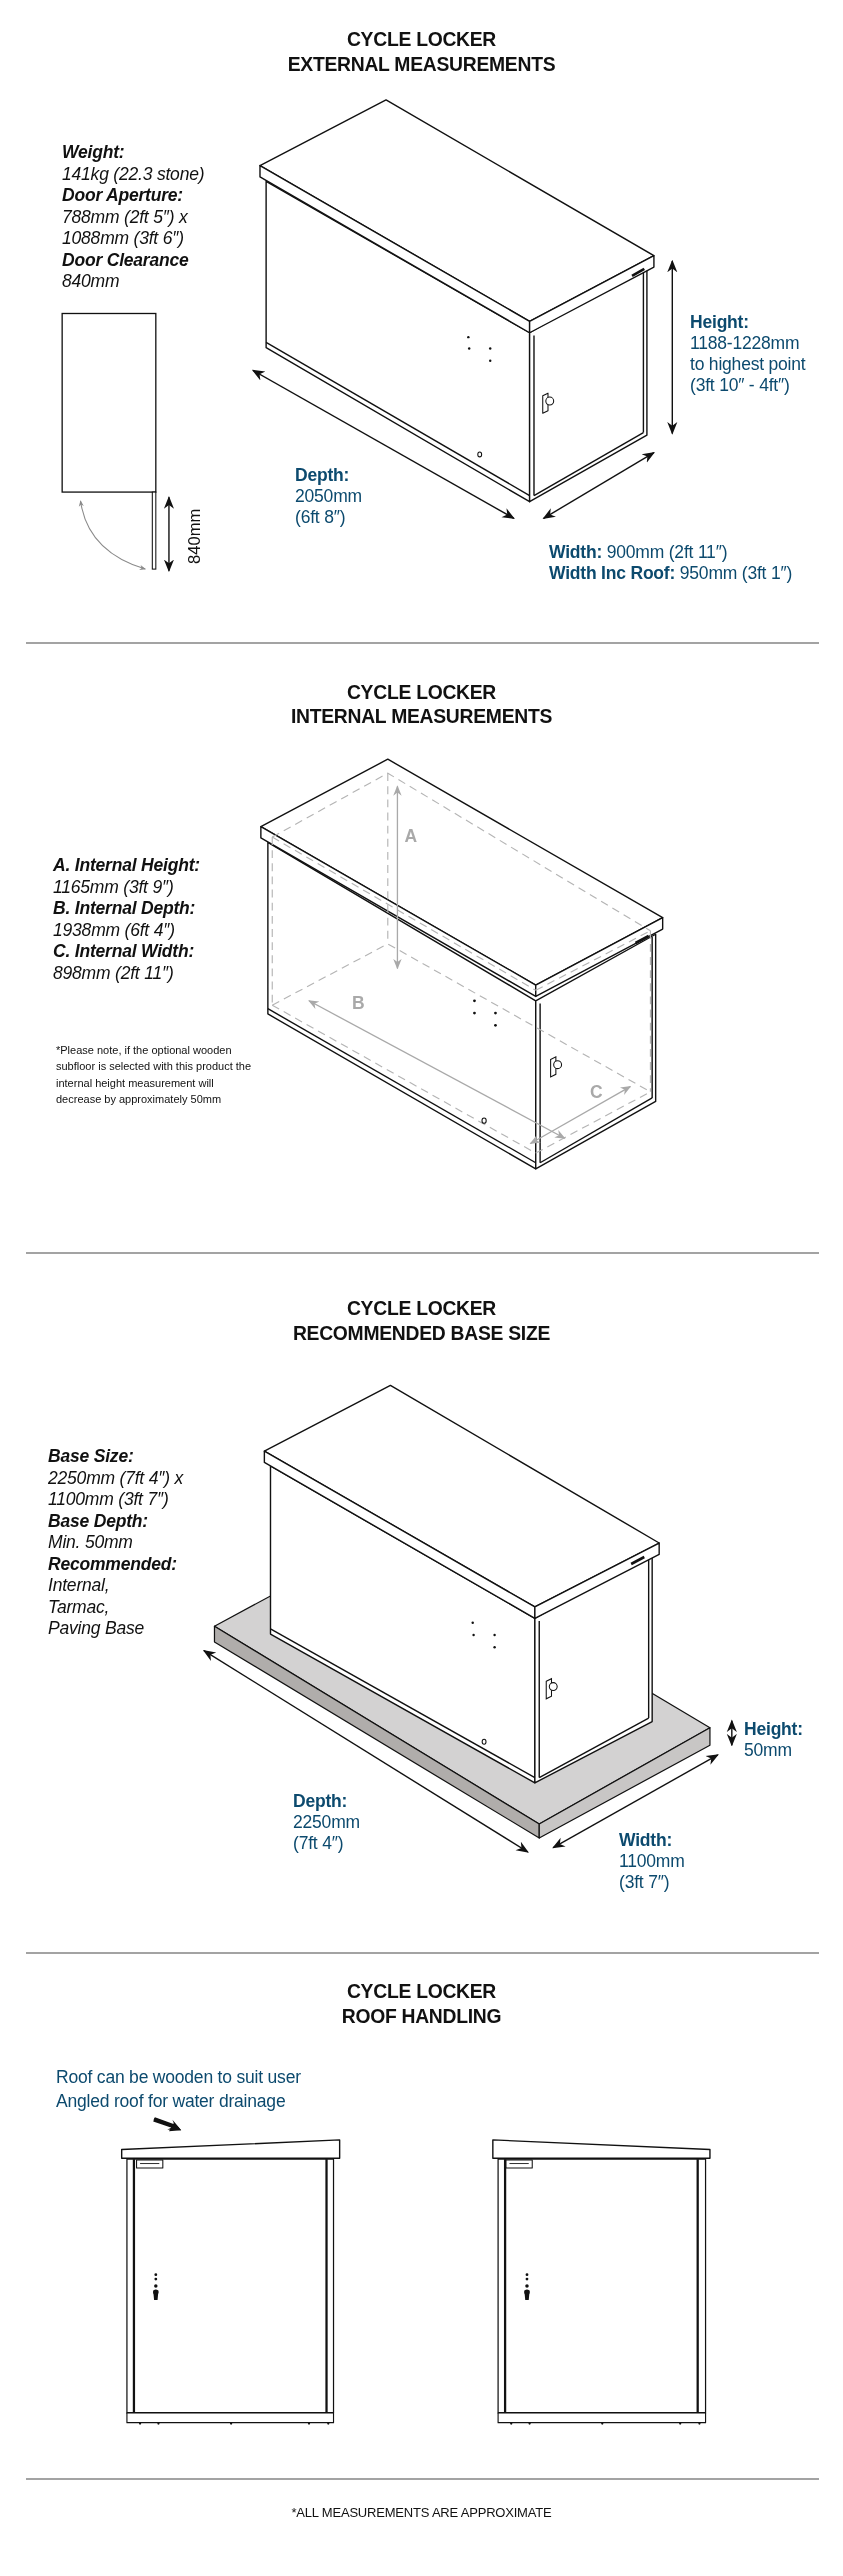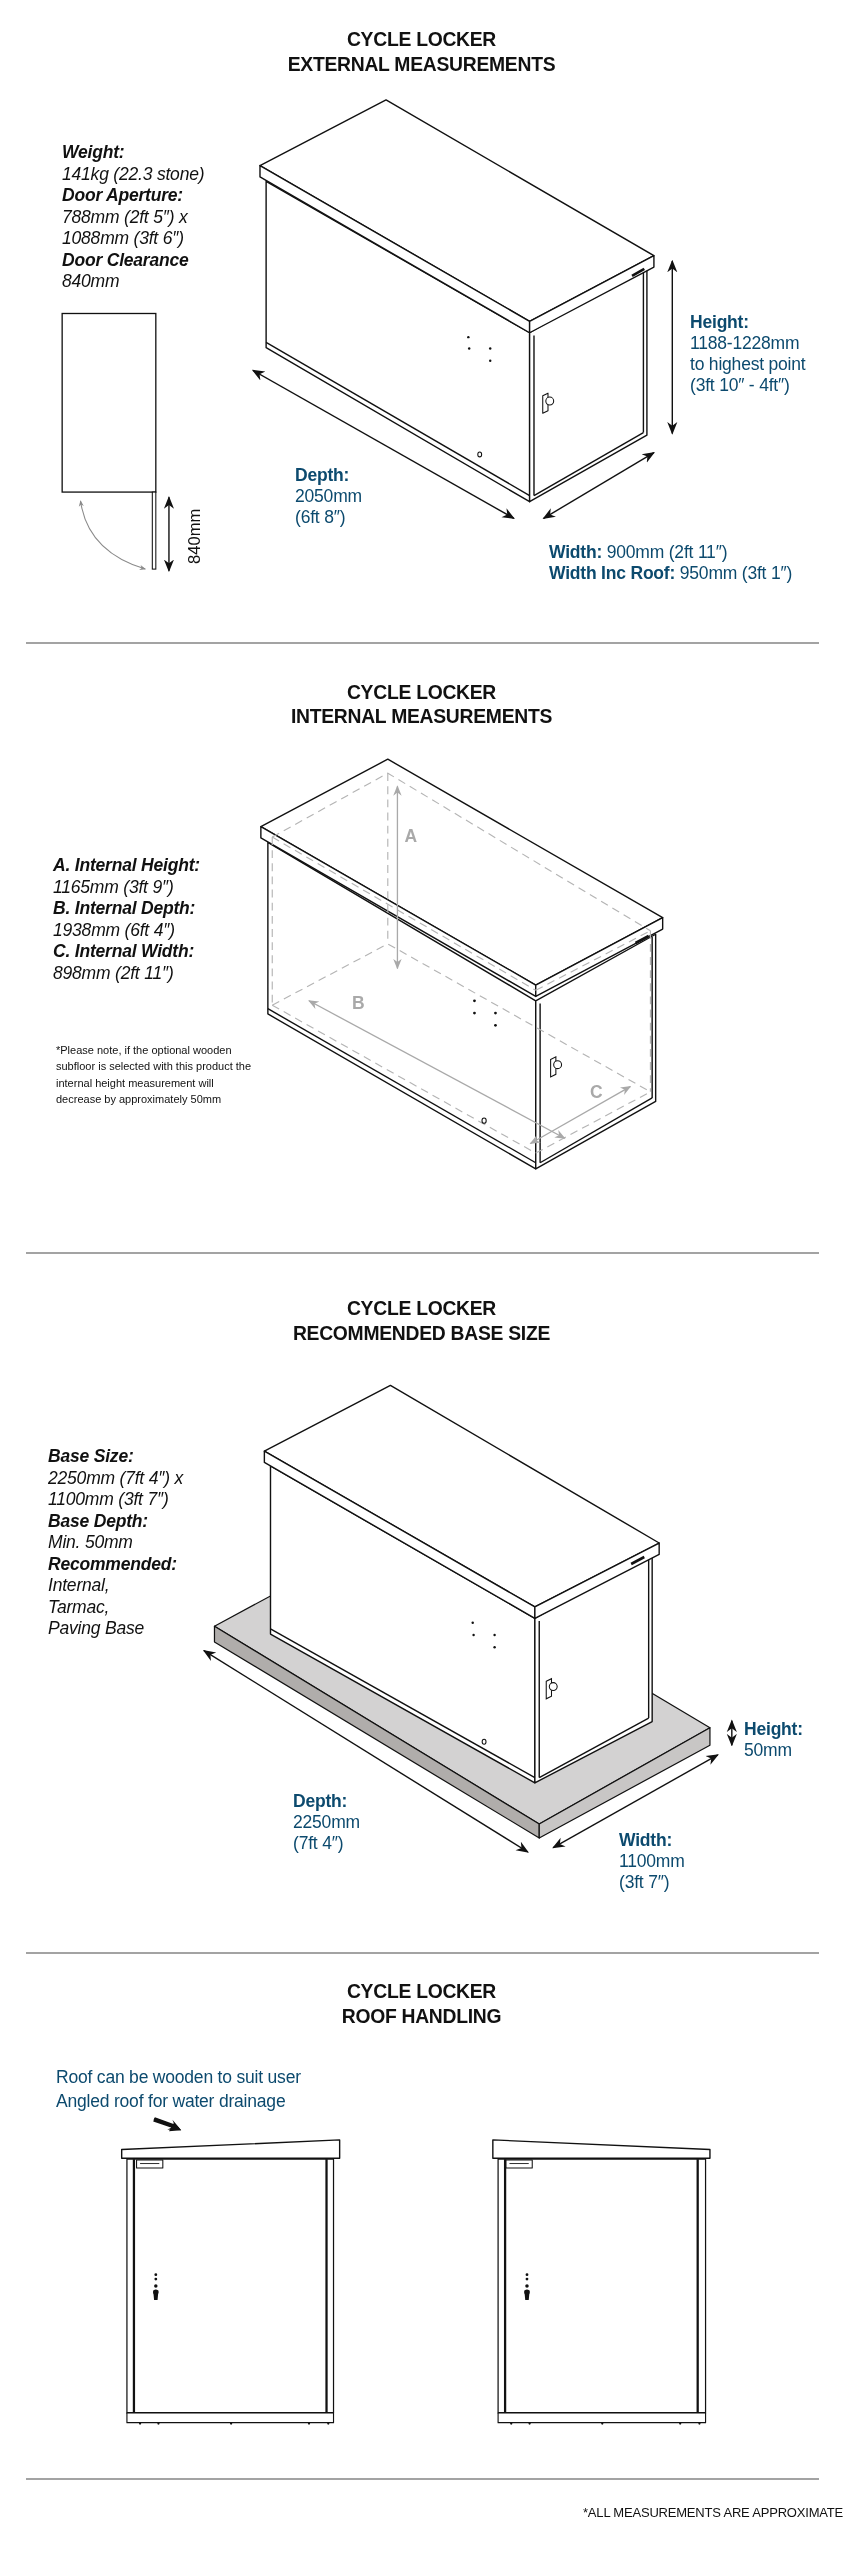--- a/index.html
+++ b/index.html
@@ -7,21 +7,21 @@
   .title{position:absolute;left:0;width:843px;text-align:center;font-weight:bold;font-size:21px;line-height:24.5px;letter-spacing:-0.3px;color:#111;transform:scaleX(0.92);}
   .sep{position:absolute;left:26px;width:793px;height:1.8px;background:#a3a3a3;}
   .spec{position:absolute;font-size:17.5px;line-height:21.5px;color:#111;letter-spacing:-0.2px;font-style:italic;}
   .spec .lbl{font-weight:bold;display:block;}
   .spec .val{display:block;}
   .note{position:absolute;font-size:11px;line-height:16.3px;color:#111;width:201px;}
   .dim{position:absolute;font-size:17.5px;line-height:21px;color:#0c4a6e;letter-spacing:-0.2px;}
   .dim b{font-weight:bold;}
   .dim .row{display:block;white-space:nowrap;}
   svg{position:absolute;left:0;top:0;overflow:visible;}
-  .footer{position:absolute;left:0;width:843px;text-align:right;font-size:13px;top:2505px;color:#111;letter-spacing:-0.2px;}
+  .footer{position:absolute;left:0;width:843px;text-align:center;font-size:13px;top:2505px;color:#111;letter-spacing:-0.2px;}
   .letter{font-family:"Liberation Sans",sans-serif;font-weight:bold;font-size:20px;fill:#a9a9a9;}
   .rot{position:absolute;font-size:16.6px;transform:rotate(-90deg);transform-origin:left top;white-space:nowrap;color:#111;}
 </style>
 </head>
 <body>
 
 <div>
   <div class="title" style="top:27px;">CYCLE LOCKER</div>
   <div class="title" style="top:52px;">EXTERNAL MEASUREMENTS</div>
 

